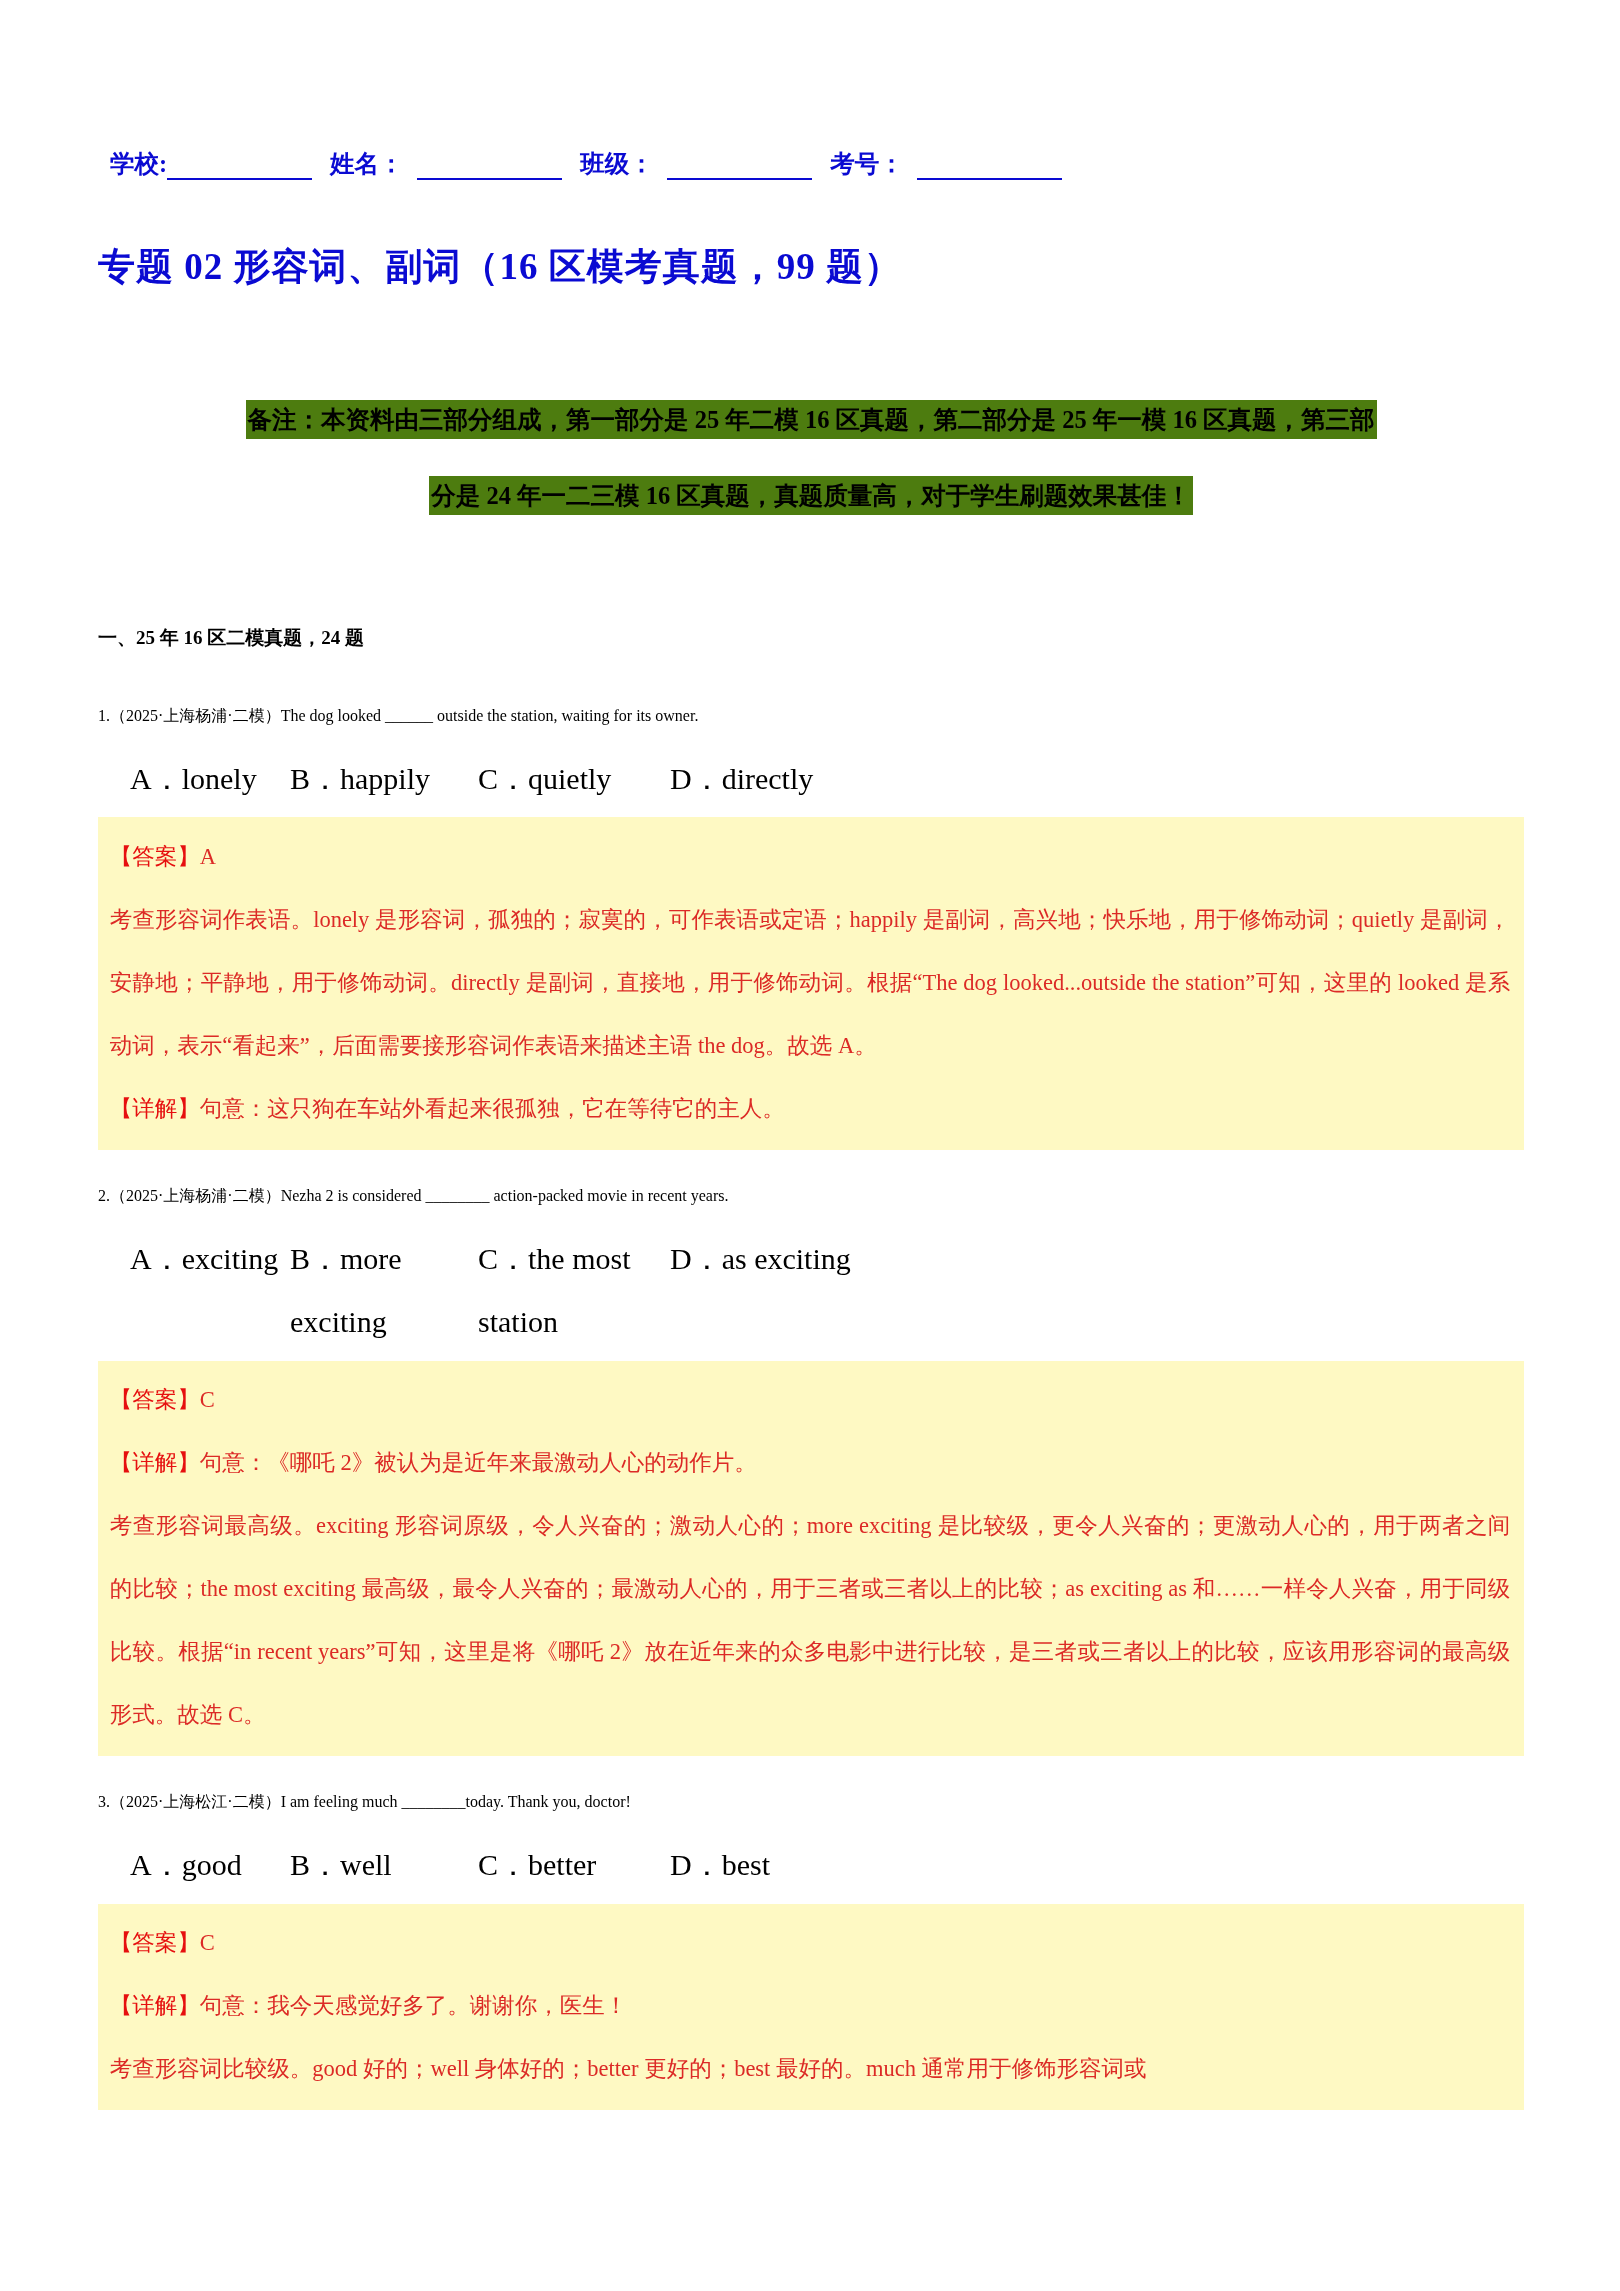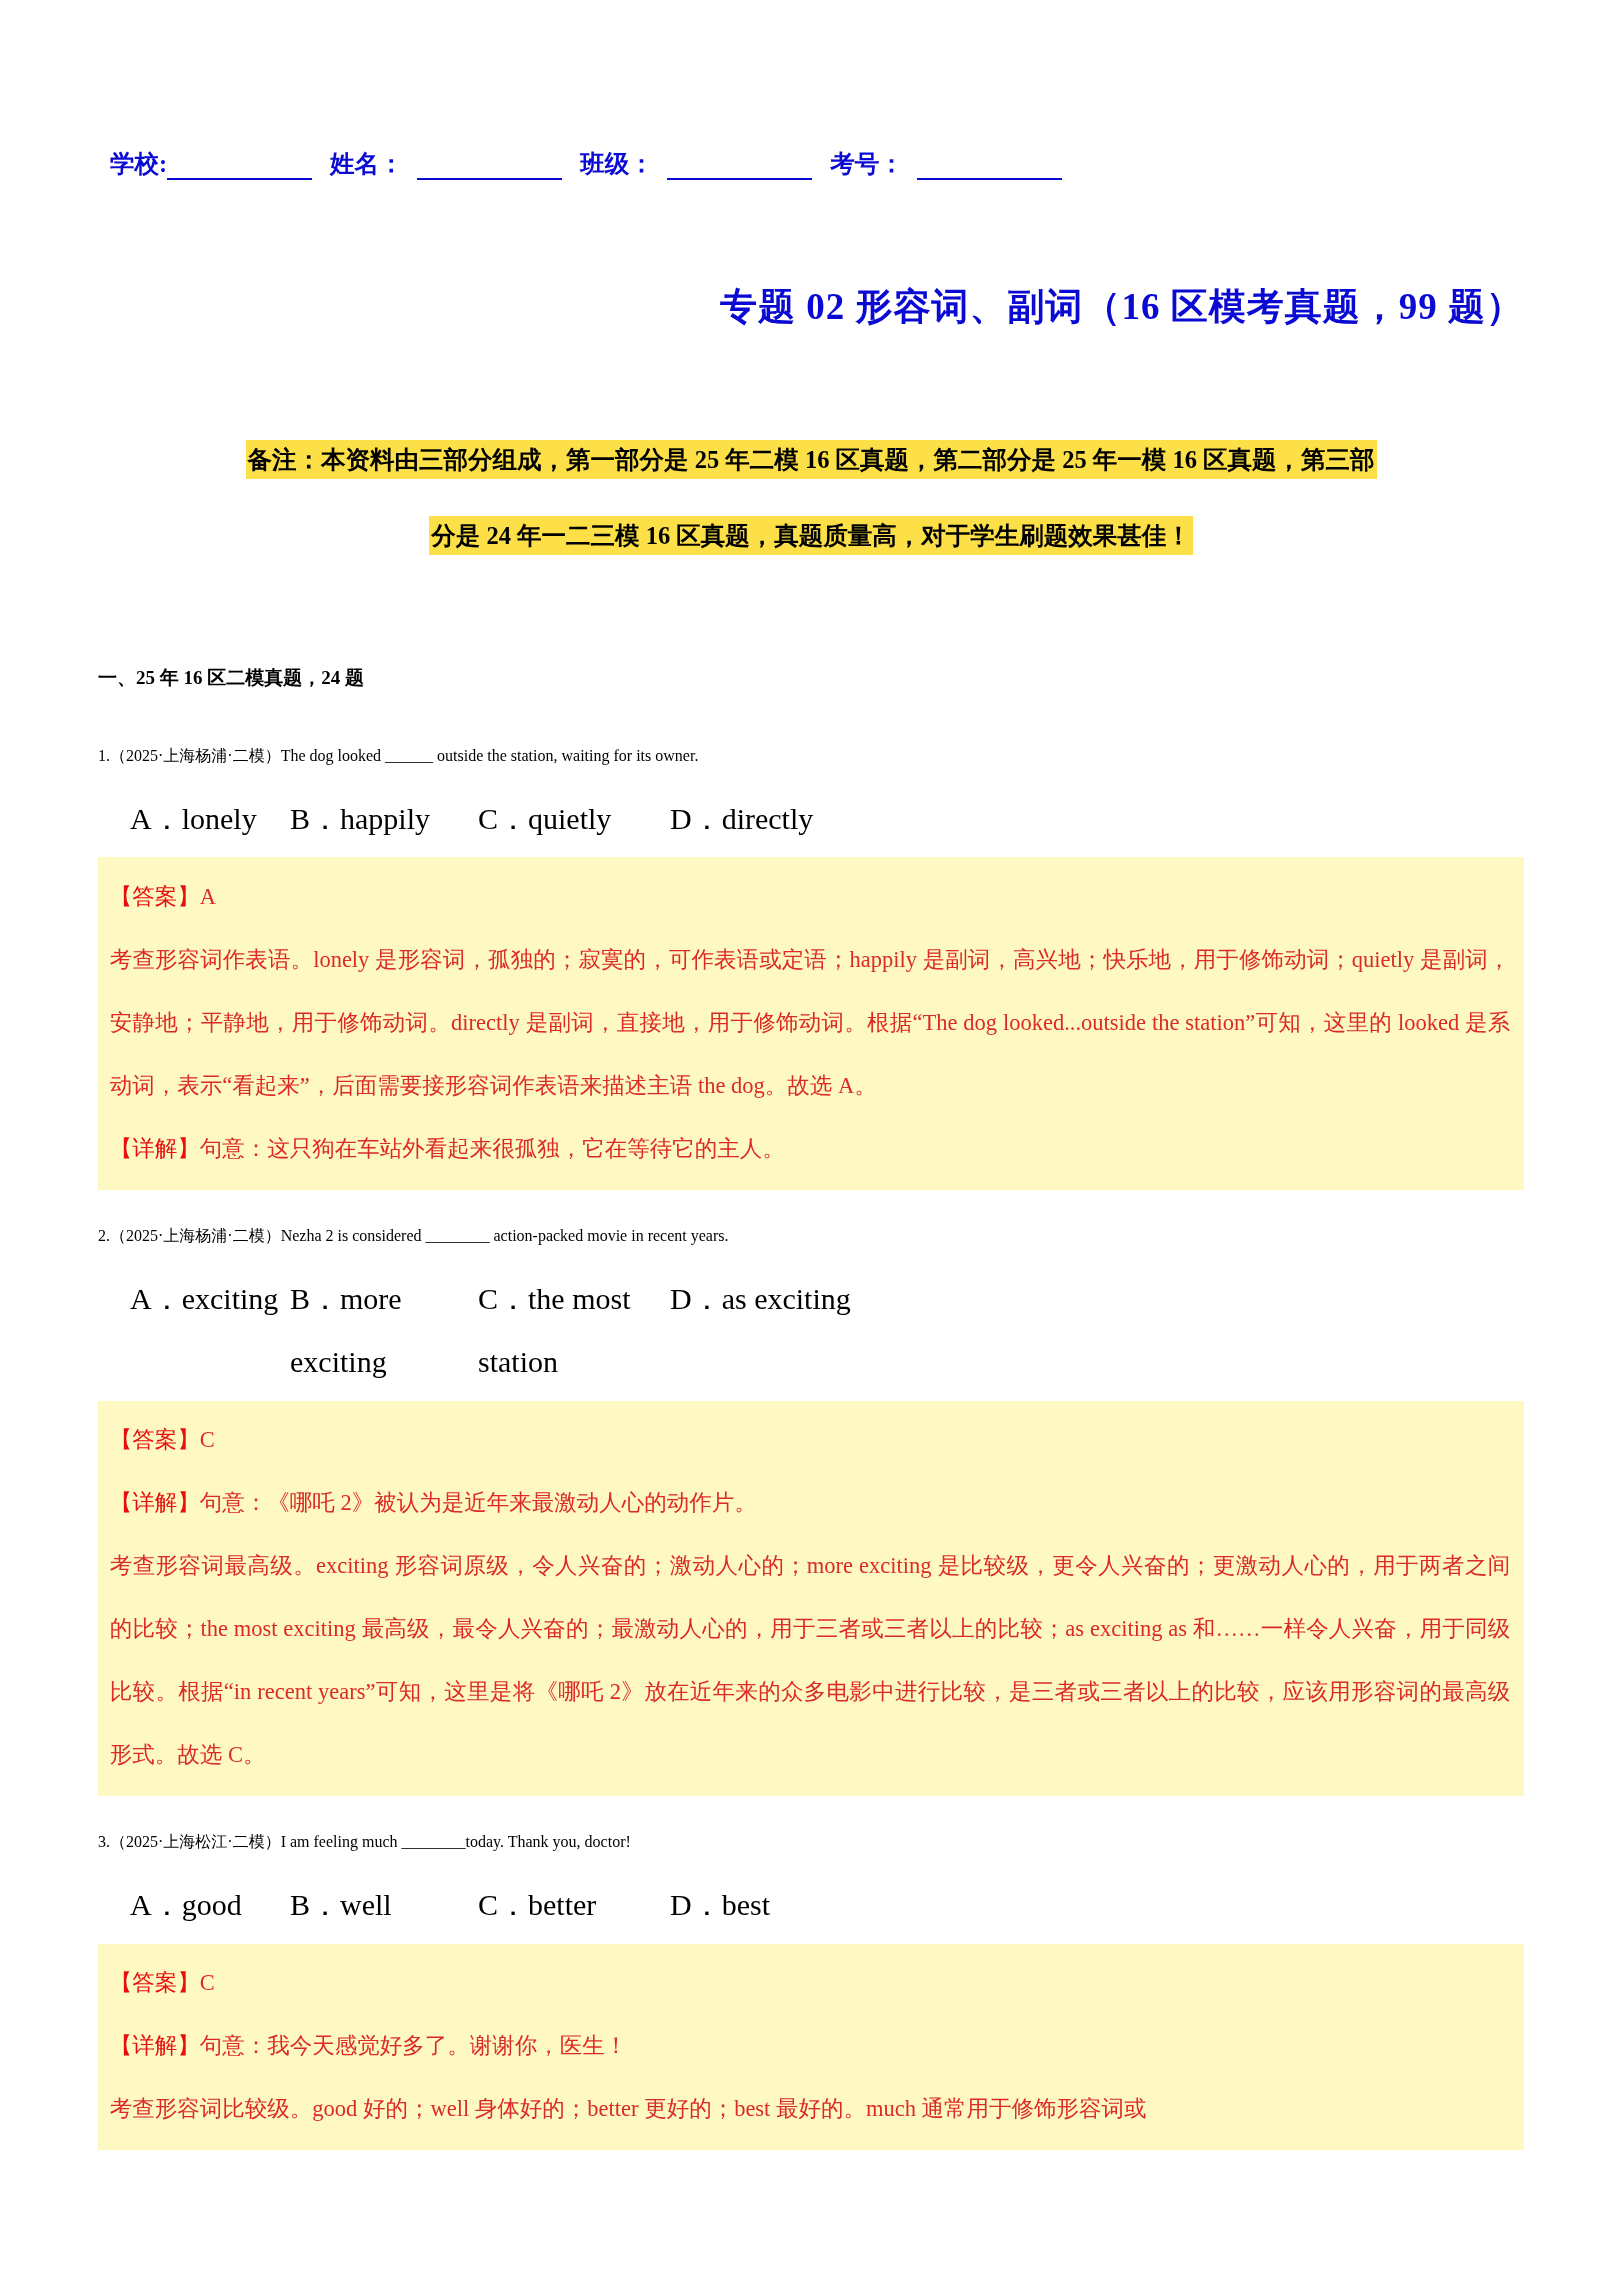--- a/index.html
+++ b/index.html
@@ -19,28 +19,28 @@
   }
   .hfield{display:flex;align-items:flex-end;margin-left:12px;}
   .blank{
     display:inline-block;width:145px;height:25.5px;
     border-bottom:2.9px solid #0a0ad2;margin-right:5.9px;
   }
   .hfield .gap{display:inline-block;width:13.7px;}
 
   
   .title{
-    margin:102px 0 0 0;text-align:right;
+    margin:62px 0 0 0;text-align:left;
     color:#0a0ad2;font-size:37px;font-weight:bold;letter-spacing:1px;
   }
 
   
   .note{margin-top:90px;text-align:center;font-size:24.5px;font-weight:bold;}
   .note-line{line-height:76px;}
-  .hl{background:#fde047;padding:5.9px 2px;}
+  .hl{background:#4d7c0f;padding:5.9px 2px;}
 
   
   .section-heading{margin-top:71px;font-size:19px;font-weight:bold;line-height:65px;}
 
   .question{margin-top:13.7px;}
   .stem{margin:0;font-size:16px;line-height:63px;}
   .options{display:flex;font-size:30px;line-height:63px;padding-left:32px;}
   .opt{display:inline-block;}
   .opt-a{width:160px;}
   .opt-b{width:188px;}

